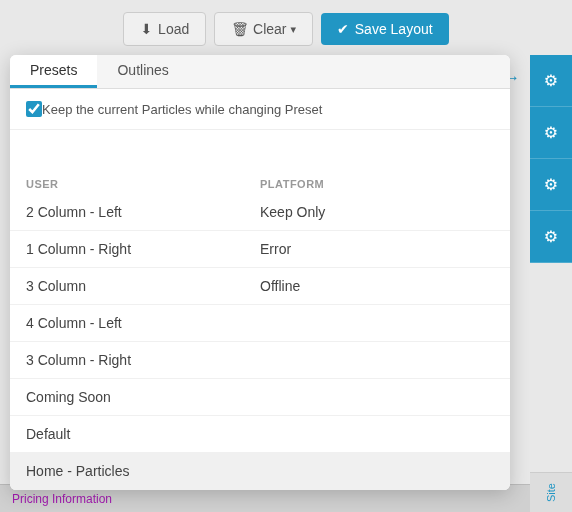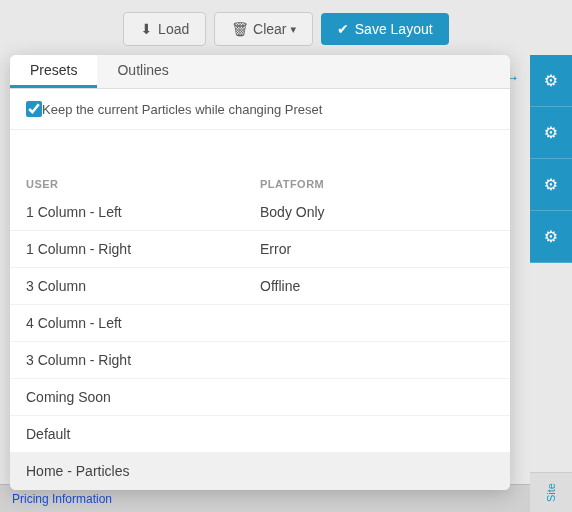--- a/index.html
+++ b/index.html
@@ -256,22 +256,22 @@
   </div>
 
   <div class="columns-headers">
     <div class="col-header">USER</div>
     <div class="col-header">PLATFORM</div>
   </div>
 
   <div class="preset-list">
 
     <div class="preset-row">
-      <div class="preset-col">1 Column - Left</div>
-      <div class="preset-col platform">Body Only</div>
+      <div class="preset-col">2 Column - Left</div>
+      <div class="preset-col platform">Keep Only</div>
     </div>
 
     <div class="preset-row">
       <div class="preset-col">1 Column - Right</div>
       <div class="preset-col platform">Error</div>
     </div>
 
     <div class="preset-row">
       <div class="preset-col">3 Column</div>
       <div class="preset-col platform">Offline</div>
@@ -297,15 +297,15 @@
       <div class="preset-col platform"></div>
     </div>
 
     <div class="preset-row active">
       <div class="preset-col">Home - Particles</div>
       <div class="preset-col platform"></div>
     </div>
   </div>
 </div>
 
-<div style="position:absolute; bottom:0; left:0; right:42px; height:28px; background:#d0d0d0; display:flex; align-items:center; padding: 0 12px; font-size:12px; color:#1d4ed8; border-top:1px solid #bbb;">
+<div style="position:absolute; bottom:0; left:0; right:42px; height:28px; background:#d0d0d0; display:flex; align-items:center; padding: 0 12px; font-size:12px; color:#a21caf; border-top:1px solid #bbb;">
   <span>Pricing Information</span>
 </div>
 
 </body></html>

